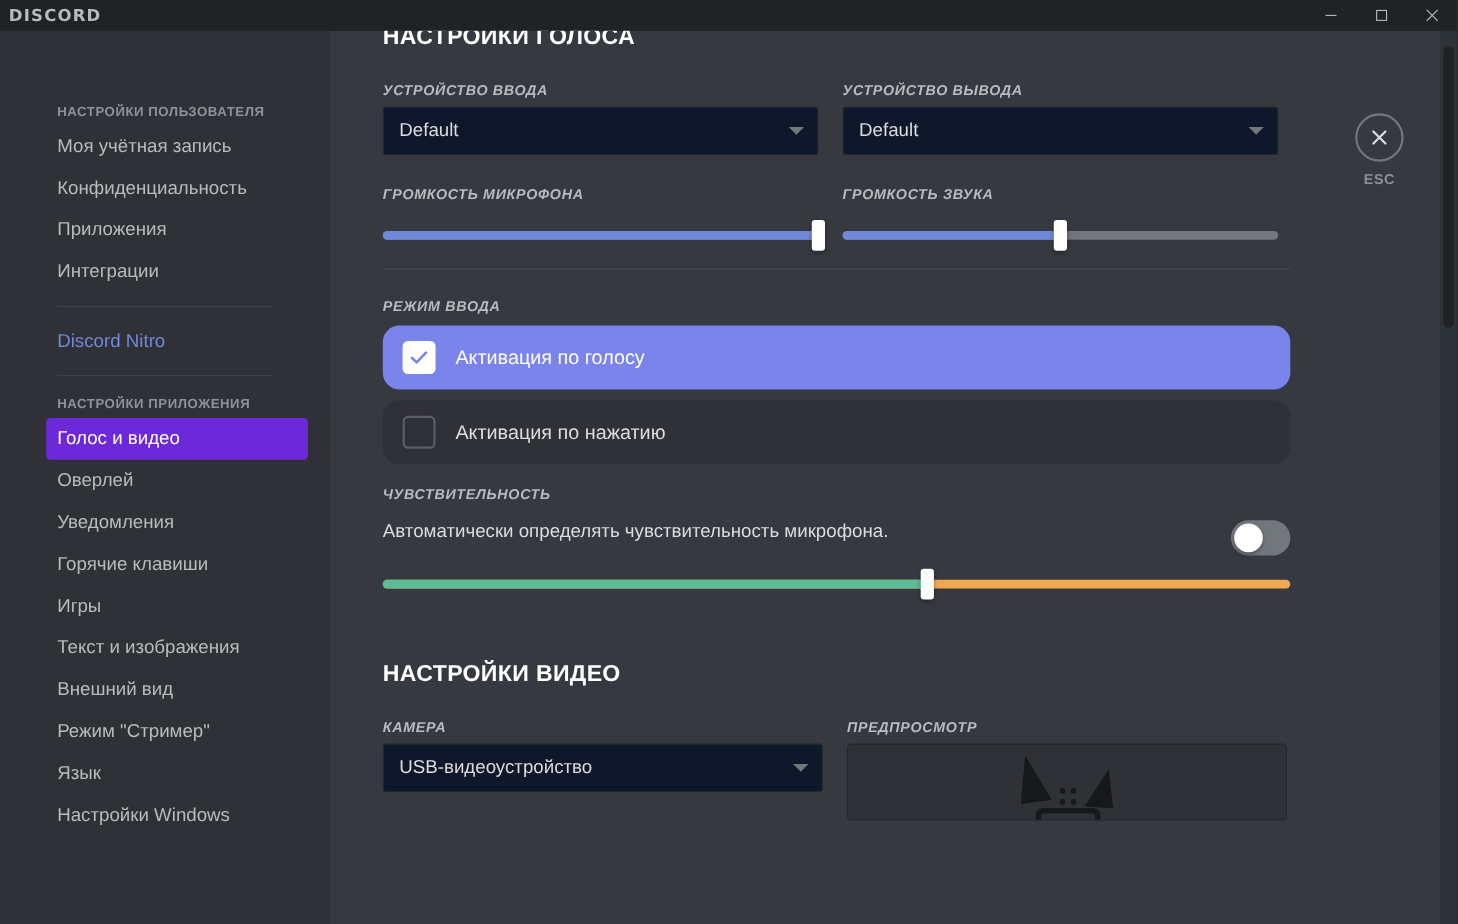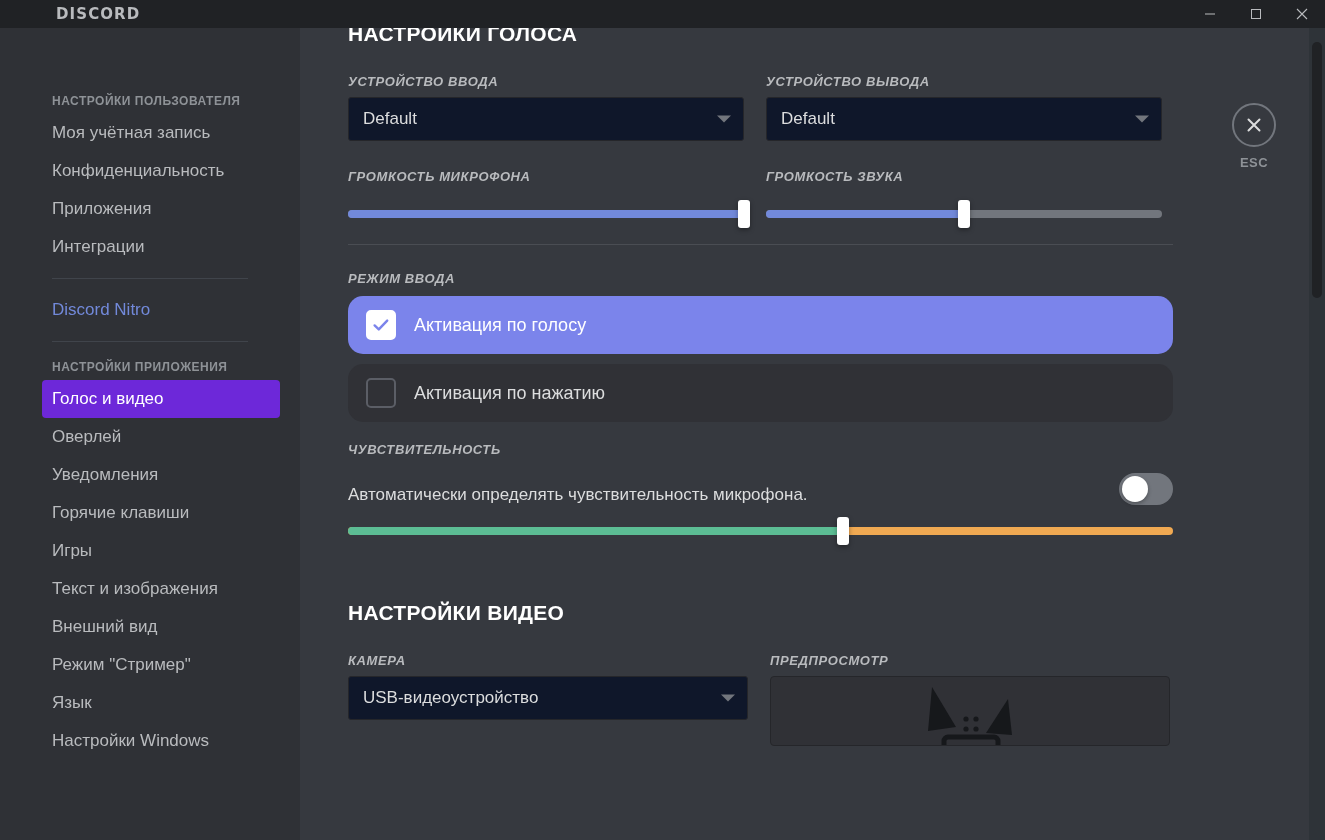--- a/index.html
+++ b/index.html
@@ -25,21 +25,20 @@
   
   .titlebar {
     position: absolute;
     top: 0; left: 0;
     width: 1325px;
     height: 28px;
     background: #202225;
     display: flex;
     align-items: center;
     z-index: 50;
-    padding-left: 48px;
   }
   .brand {
     margin-left: 8px;
     color: #b9bbbe;
     font-size: 15px;
     font-weight: 700;
     letter-spacing: 1.1px;
     font-family: "DejaVu Sans", sans-serif;
     user-select: none;
   }
@@ -238,21 +237,21 @@
   }
   .mode-label {
     color: #dcddde;
     font-size: 18px;
   }
   .mode-row.selected .mode-label { color: #ffffff; }
 
   
   .auto-row {
     display: flex;
-    align-items: flex-end;
+    align-items: flex-start;
     width: 825px;
     margin-top: 16px;
   }
   .auto-text {
     color: #dcddde;
     font-size: 17px;
   }
   .toggle {
     margin-left: auto;
     width: 54px;

